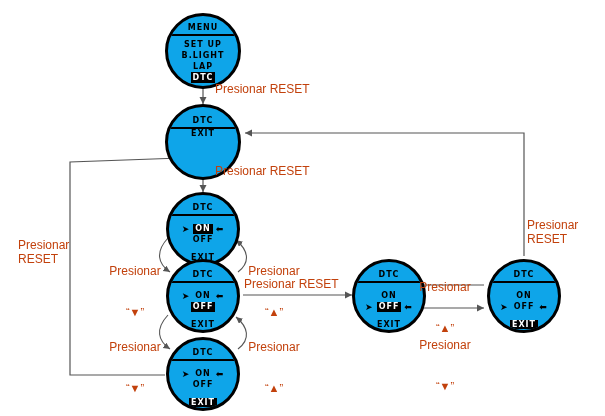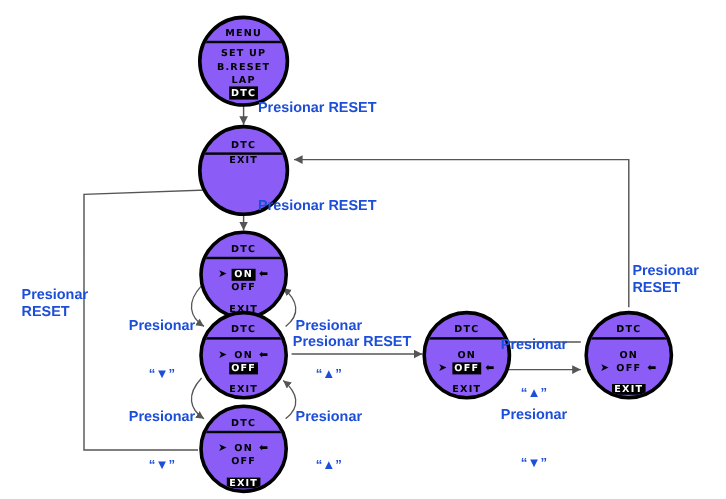--- a/index.html
+++ b/index.html
@@ -11,21 +11,21 @@
     overflow:hidden;
   }
   #stage{position:absolute;left:0;top:0;width:605px;height:416px;}
   #wires{position:absolute;left:0;top:0;width:605px;height:416px;}
 
   
   .watch{
     position:absolute;
     border:3px solid #000;
     border-radius:50%;
-    background:#8b5cf6;
+    background:#0ea5e9;
     box-sizing:border-box;
     overflow:hidden;
   }
   .face{
     position:absolute;left:0;top:0;right:0;bottom:0;
     display:flex;flex-direction:column;align-items:center;
     font-family:"DejaVu Sans", sans-serif;
     font-weight:bold;
     letter-spacing:0.5px;
     text-align:center;
@@ -65,23 +65,22 @@
   
   .menulist{gap:0px;}
   .menulist .row{font-size:8px;line-height:11px;}
 
   
   .lbl{
     position:absolute;
     font-family:"Liberation Sans", sans-serif;
     font-size:12px;
     line-height:14px;
-    color:#1d4ed8;
+    color:#c2410c;
     white-space:pre;
-    font-weight:bold;
   }
   .lbl.c{text-align:center;}
   .tri{font-size:11px;line-height:12px;}
 </style>
 </head>
 <body>
 
 <div id="stage">
 
   <svg id="wires" viewBox="0 0 605 416">
@@ -119,21 +118,21 @@
   </svg>
 
   <div class="watch" style="left:165px;top:13px;width:76px;height:76px;">
     <div class="face" style="padding-top:7px;">
       <div class="hdr">MENU</div>
       <div class="rows menulist">
         <div class="row">
           <span class="txt">SET UP</span>
         </div>
         <div class="row">
-          <span class="txt">B.RESET</span>
+          <span class="txt">B.LIGHT</span>
         </div>
         <div class="row">
           <span class="txt">LAP</span>
         </div>
         <div class="row inv">
           <span class="txt">DTC</span>
         </div>
       </div>
     </div>
   </div>

